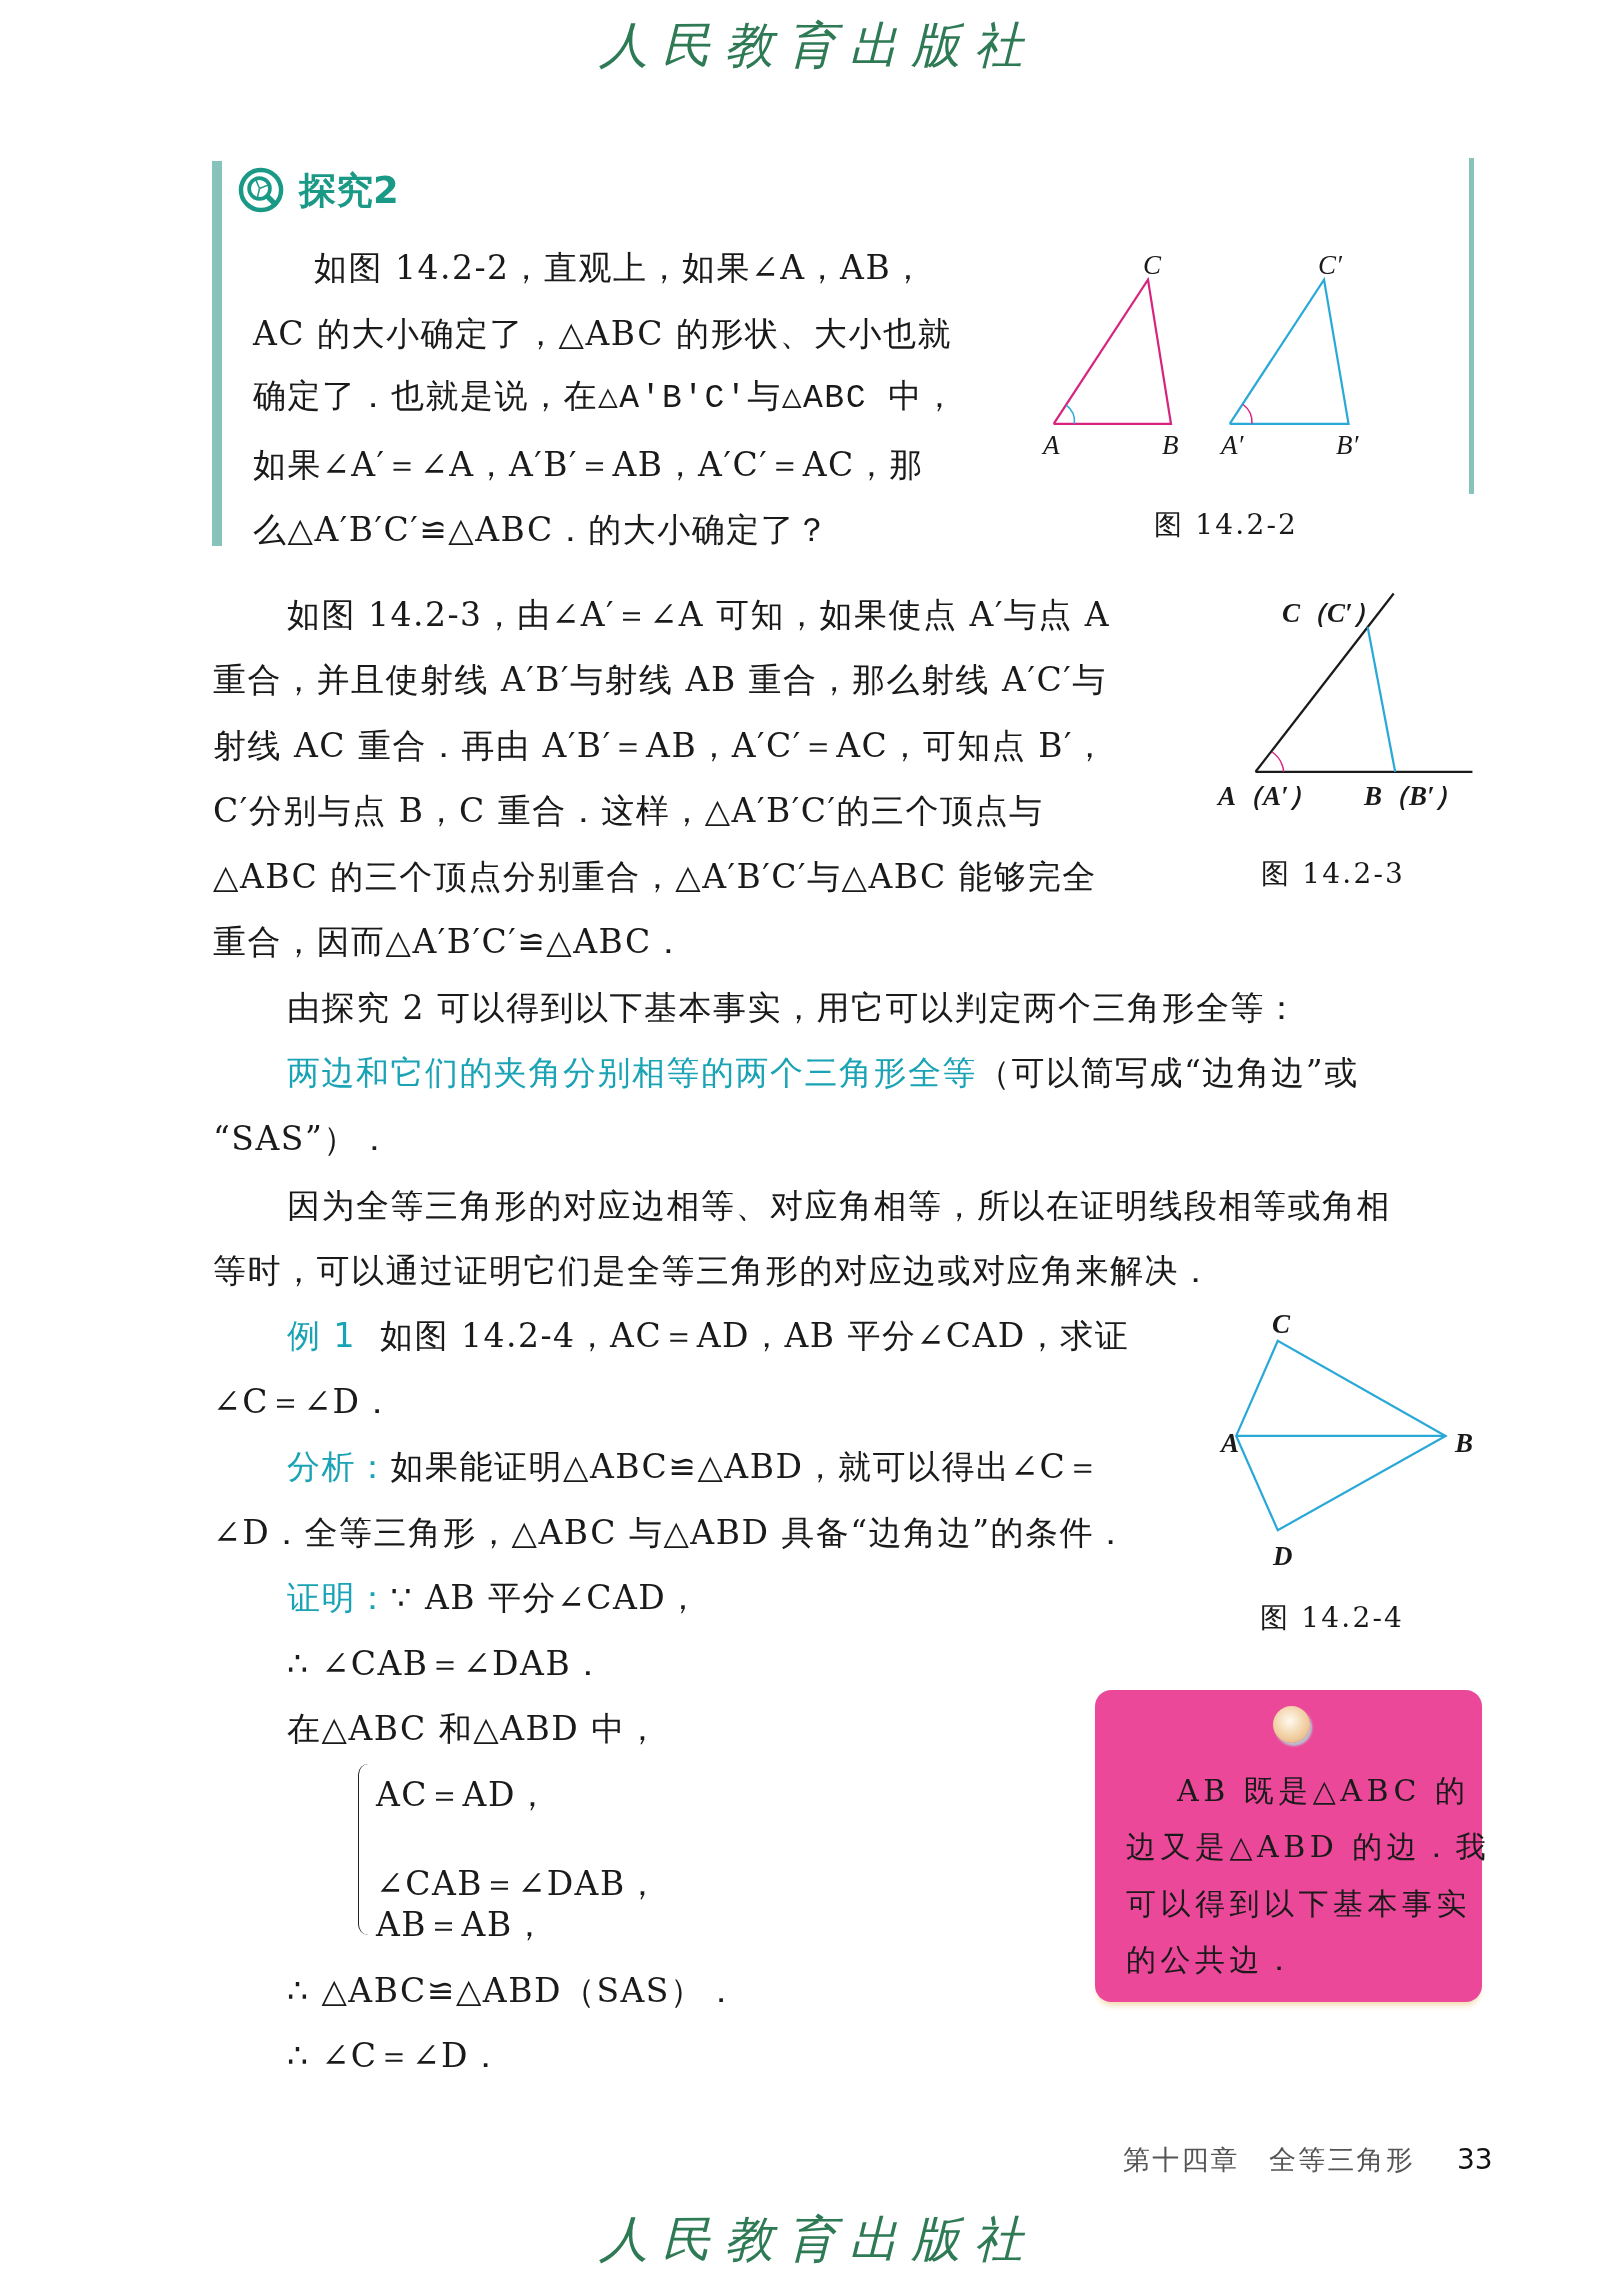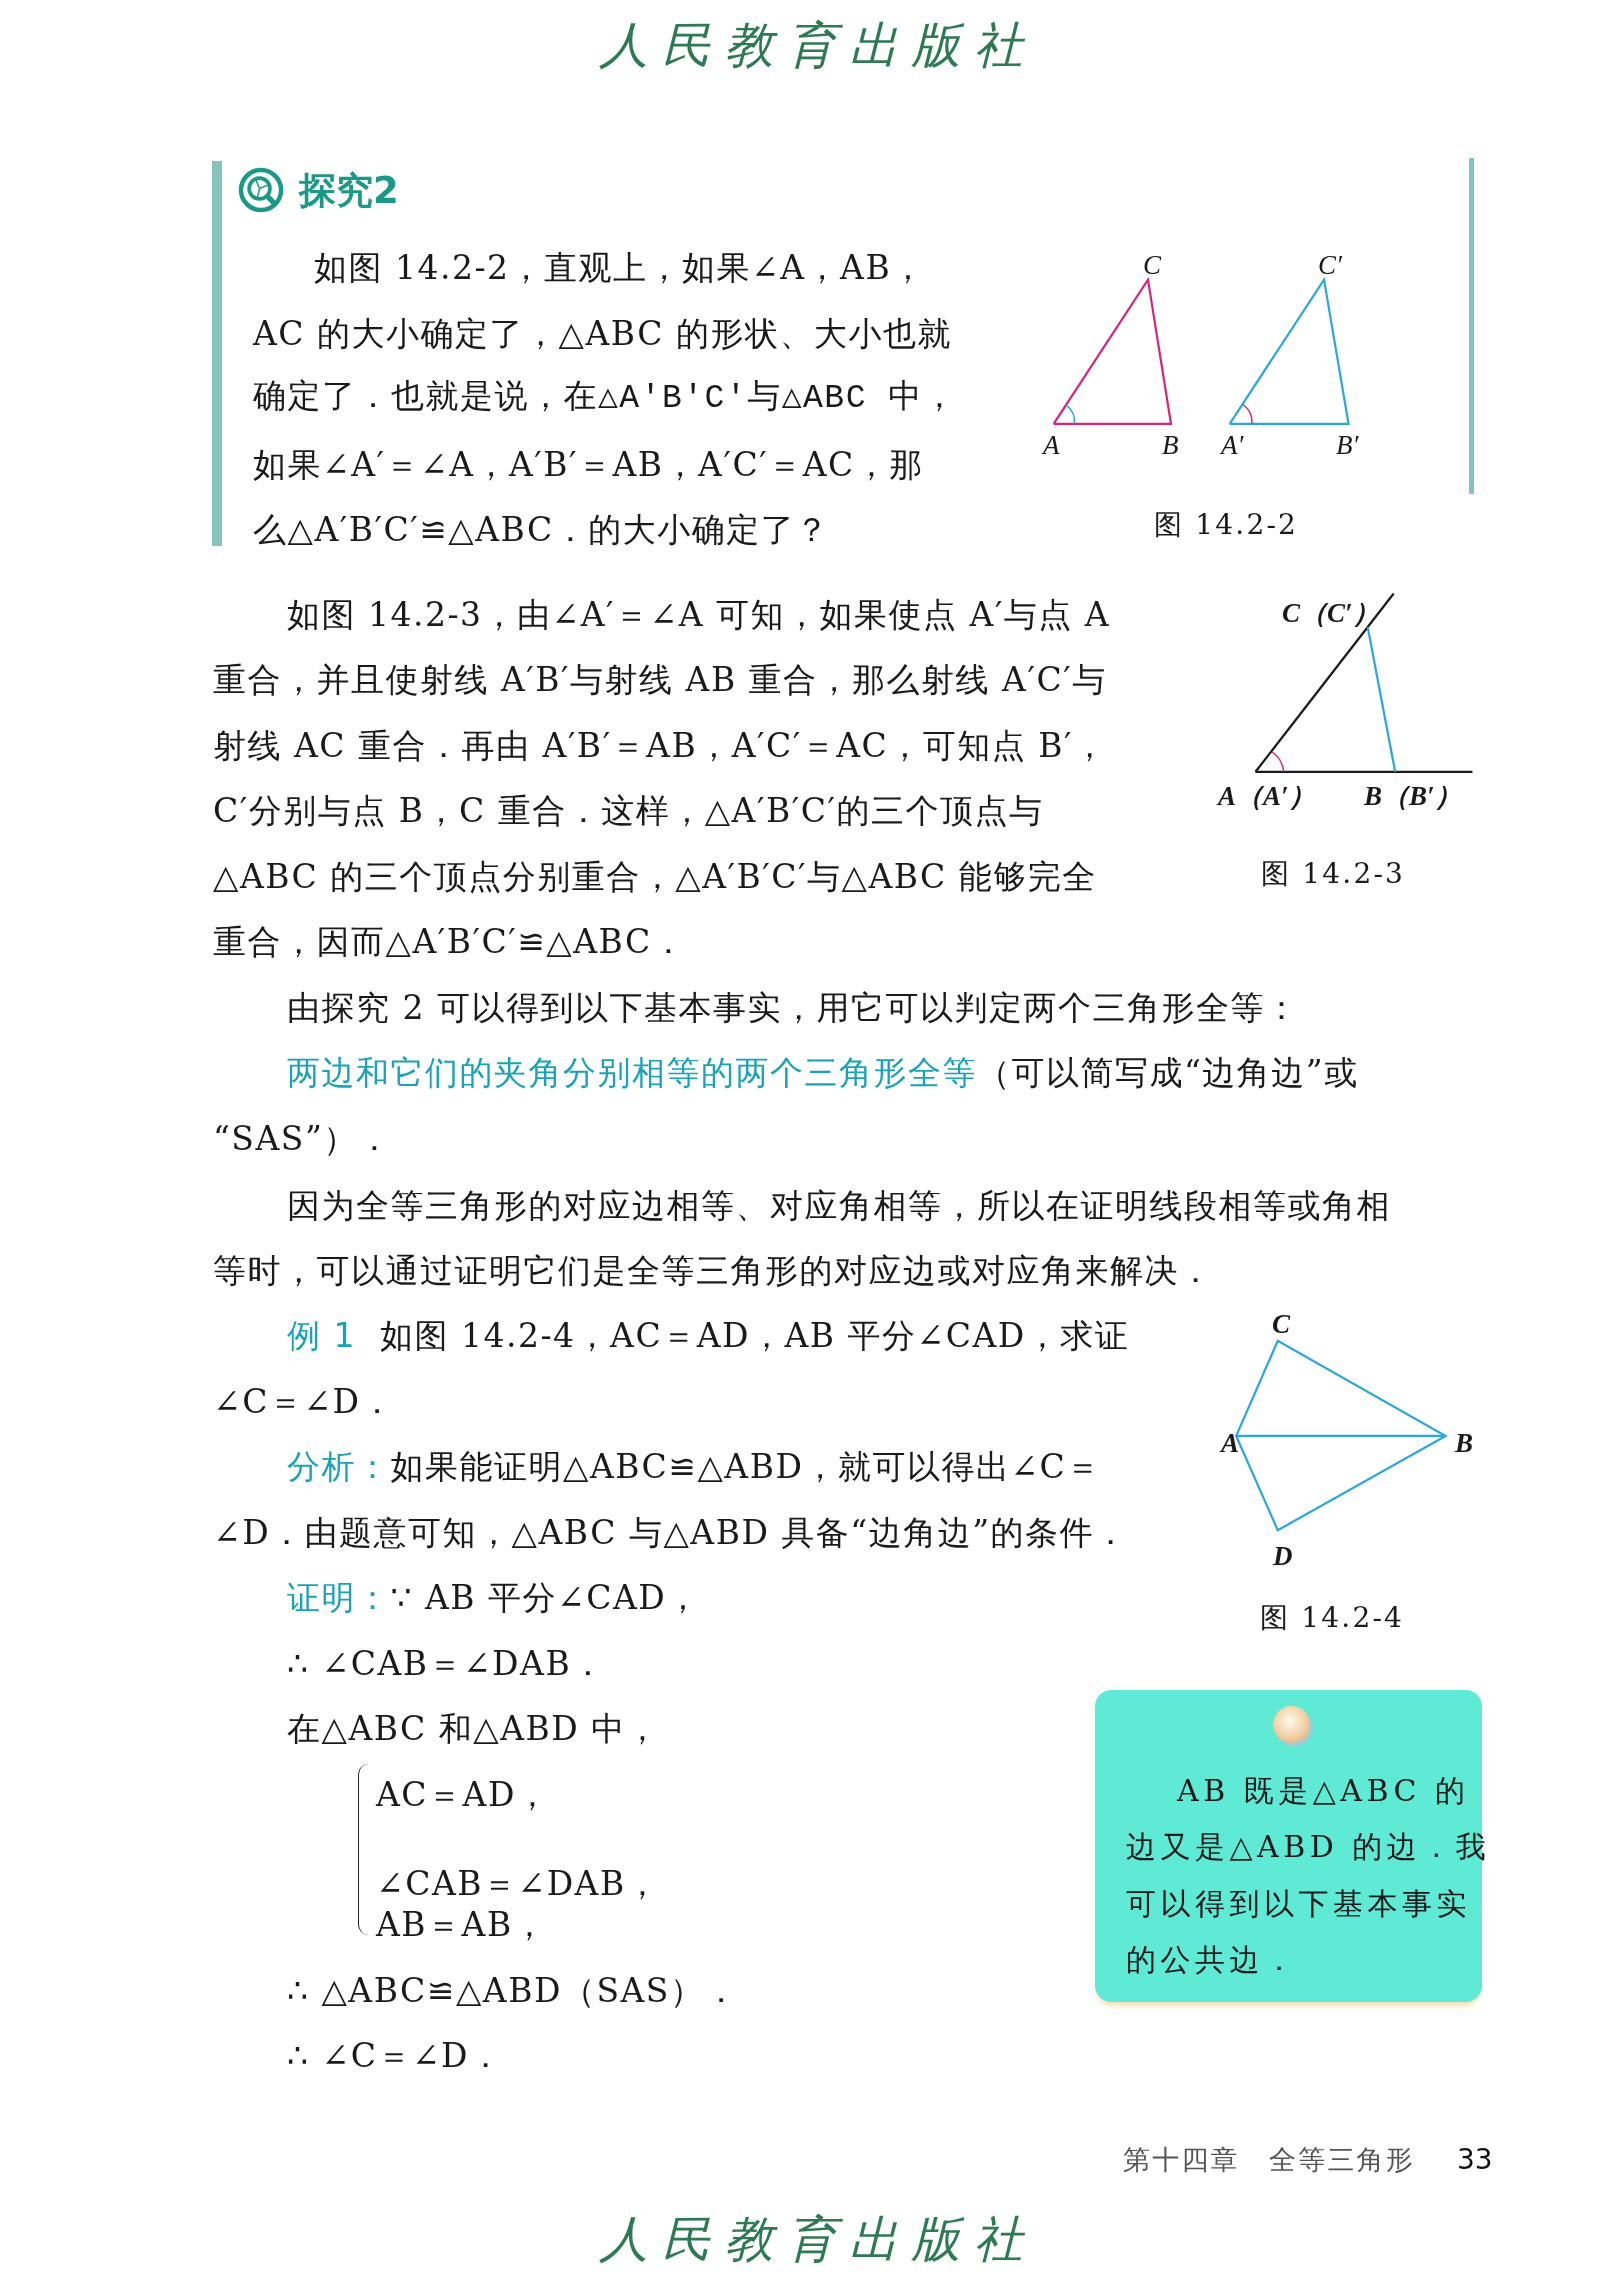--- a/index.html
+++ b/index.html
@@ -10,21 +10,21 @@
           font-family:"DejaVu Serif",serif; font-style:italic; color:#2e7a55;
           font-size:49px; letter-spacing:13.4px; white-space:nowrap; }
   .line { position:absolute; font-size:33px; line-height:45px; white-space:nowrap; letter-spacing:1.5px; }
   .teal { color:#1aa3b5; font-family:"DejaVu Sans","Liberation Sans",sans-serif; font-weight:bold; }
   .box-bar-l { left:212px; top:161px; width:10.4px; height:385px; background:#86c3ba; }
   .box-bar-r { left:1469px; top:158px; width:4.5px; height:336px; background:#86c3ba; }
   .explore-title { left:238px; top:165px; height:52px; display:flex; align-items:center; gap:12px; }
   .explore-title .txt { font-family:"DejaVu Sans","Liberation Sans",sans-serif; font-size:37px; color:#1a9a86; font-weight:bold; }
   .caption { font-size:28px; letter-spacing:2.2px; }
   .fig-label { position:absolute; font-size:27px; font-style:italic; font-family:"Liberation Serif","DejaVu Serif",serif; }
-  .note { left:1095px; top:1690px; width:387px; height:312px; background:#5eead4;
+  .note { left:1095px; top:1690px; width:387px; height:312px; background:#ec4899;
           border-radius:16.4px; box-shadow: 0 6px 6px -3px #f2d8a8; }
   .note .pin { position:absolute; left:178px; top:16.4px; width:37px; height:37px; border-radius:50%;
           background: radial-gradient(circle at 45% 40%, #fffaf0 0%, #f1cfa2 55%, #d8a878 100%);
           box-shadow: 2.2px 3px 2.2px #b9c3cf; }
   .note .nline { position:absolute; left:31px; font-size:30px; line-height:37px; letter-spacing:4.5px; white-space:nowrap; }
   .footer { left:1123px; top:2142px; font-size:27px; color:#555; letter-spacing:2.2px; white-space:nowrap; }
   .footer .num { font-family:"DejaVu Sans",sans-serif; color:#111; margin-left:42px; font-size:28px; letter-spacing:0; }
   .brace { position:absolute; left:358px; top:1764px; width:13.4px; height:171px;
            border-left:1.5px solid #222; border-radius:10.4px 0 0 10.4px; }
 </style>
@@ -94,21 +94,21 @@
 <div class="line" style="left:287px; top:1183px;">因为全等三角形的对应边相等、对应角相等，所以在证明线段相等或角相</div>
 <div class="line" style="left:213px; top:1248px;">等时，可以通过证明它们是全等三角形的对应边或对应角来解决．</div>
 
 <div class="line" style="left:287px; top:1313px;">
   <span class="teal" style="font-weight:normal;">例 1</span>&nbsp;&nbsp;<span>如图 14.2-4，AC＝AD，AB 平分∠CAD，求证</span>
 </div>
 <div class="line" style="left:213px; top:1379px;">∠C＝∠D．</div>
 <div class="line" style="left:287px; top:1444px;">
   <span class="teal" style="font-weight:normal;">分析：</span><span>如果能证明△ABC≌△ABD，就可以得出∠C＝</span>
 </div>
-<div class="line" style="left:213px; top:1510px;">∠D．由题意可知，△ABC 与△ABD 具备“边角边”的条件．</div>
+<div class="line" style="left:213px; top:1510px;">∠D．全等三角形，△ABC 与△ABD 具备“边角边”的条件．</div>
 <div class="line" style="left:287px; top:1575px;">
   <span class="teal" style="font-weight:normal;">证明：</span><span>∵  AB 平分∠CAD，</span>
 </div>
 <div class="line" style="left:287px; top:1641px;">∴  ∠CAB＝∠DAB．</div>
 <div class="line" style="left:287px; top:1706px;">在△ABC 和△ABD 中，</div>
 <div class="brace"></div>
 <div class="line" style="left:376px; top:1772px;">AC＝AD，</div>
 <div class="line" style="left:376px; top:1837px;margin-top:24px;">∠CAB＝∠DAB，</div>
 <div class="line" style="left:376px; top:1902px;">AB＝AB，</div>
 <div class="line" style="left:287px; top:1968px;">∴  △ABC≌△ABD（SAS）．</div>

